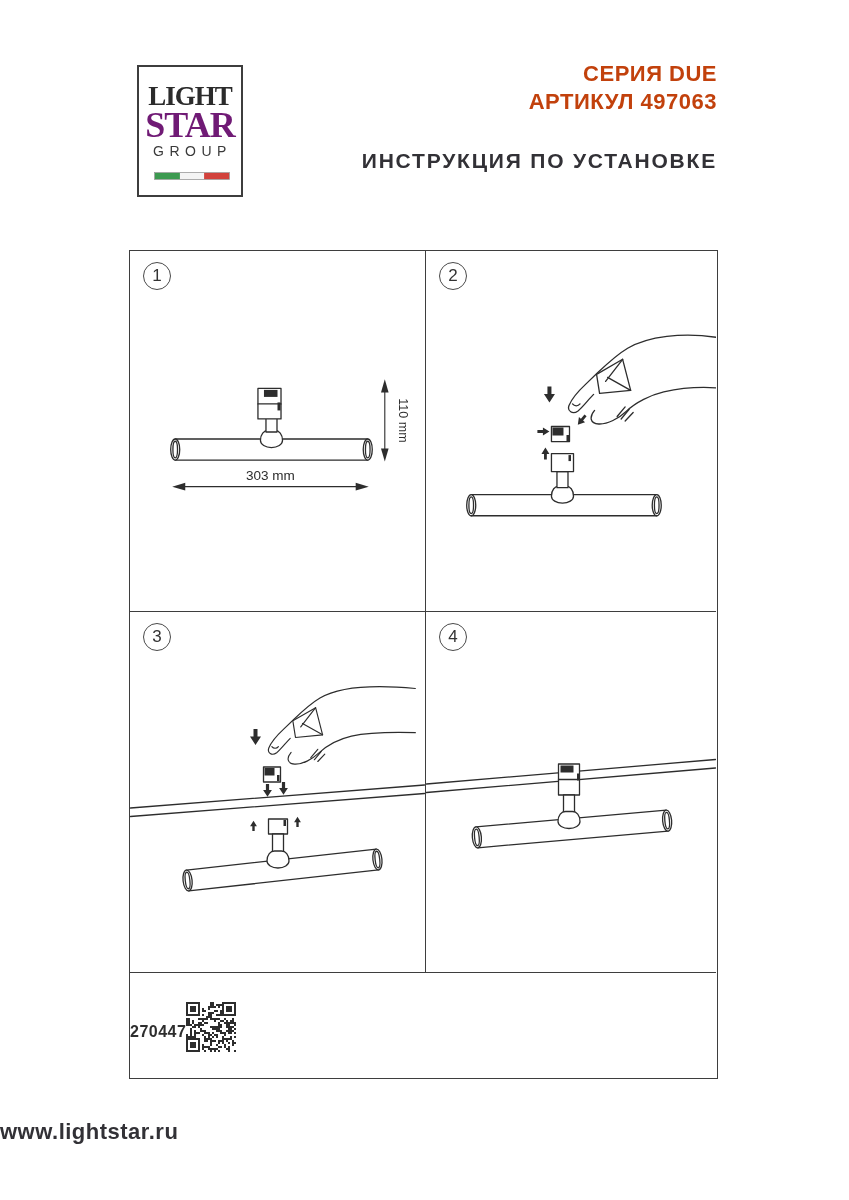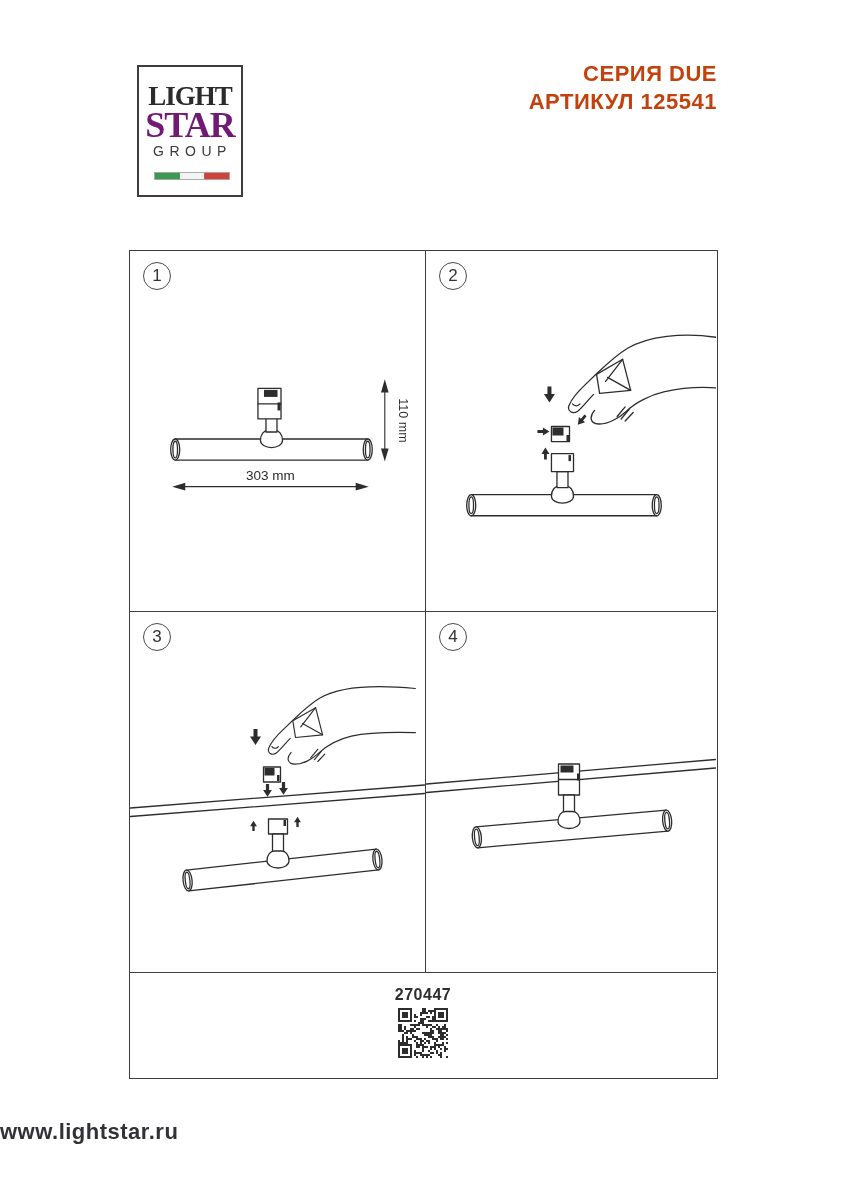--- a/index.html
+++ b/index.html
@@ -27,21 +27,21 @@
 
   
   .grid { position:absolute; left:129px; top:250px; width:589px; height:829px;
           border:1.6px solid #3e3e3e; background:#fff; }
   .panel { position:absolute; background:#fff; }
   .p1 { left:0;     top:0;     width:296px; height:361px; border-right:1.4px solid #3e3e3e; border-bottom:1.4px solid #3e3e3e; }
   .p2 { left:296px; top:0;     width:290px; height:361px; border-bottom:1.4px solid #3e3e3e; }
   .p3 { left:0;     top:361px; width:296px; height:361px; border-right:1.4px solid #3e3e3e; border-bottom:1.4px solid #3e3e3e; }
   .p4 { left:296px; top:361px; width:290px; height:361px; border-bottom:1.4px solid #3e3e3e; }
   .qr-row { position:absolute; left:0; top:722px; width:586px; height:104px;
-            display:flex; flex-direction:column; align-items:center; justify-content:flex-start; }
+            display:flex; flex-direction:row; align-items:center; justify-content:flex-start; }
   .qr-article { margin-top:13px; font-size:16px; font-weight:bold; letter-spacing:0.5px; color:#2e2e2e; }
   .qr-box { margin-top:4px; width:50px; height:50px; }
 
   .badge { position:absolute; left:13px; top:11px; width:28px; height:28px; background:#fff;
            border:1.3px solid #4a4a4a; border-radius:50%; display:flex; align-items:center;
            justify-content:center; font-size:17px; color:#333; z-index:2; }
   .panel svg.draw { position:absolute; left:0; top:0; width:100%; height:100%; }
 
   svg .s  { stroke:#2d2d2d; stroke-width:1.3; fill:none; stroke-linecap:round; stroke-linejoin:round; }
   svg .sw { stroke:#2d2d2d; stroke-width:1.3; fill:#ffffff; stroke-linejoin:round; }
@@ -64,22 +64,23 @@
     <div class="logo-word3">GROUP</div>
     <svg class="logo-flag" viewBox="0 0 76 8">
       <rect x="0.5" y="0.5" width="75" height="7" fill="#f4f4f4" stroke="#9a9a9a" stroke-width="0.8"></rect>
       <rect x="0.9" y="0.9" width="25" height="6.2" fill="#3C9A50"></rect>
       <rect x="50.1" y="0.9" width="25" height="6.2" fill="#D2423C"></rect>
     </svg>
   </div>
 
   <div class="header-block">
     <div class="header-series">СЕРИЯ DUE</div>
-    <div class="header-article">АРТИКУЛ 125541</div>
+    <div class="header-article">АРТИКУЛ 497063</div>
     <div class="header-title">
+      <div class="t1">ИНСТРУКЦИЯ ПО УСТАНОВКЕ</div>
     </div>
   </div>
 
   <div class="grid">
 
     <div class="panel p1">
       <div class="badge">1</div>
       <svg class="draw" viewBox="0 0 294 359">
 
         <g>

